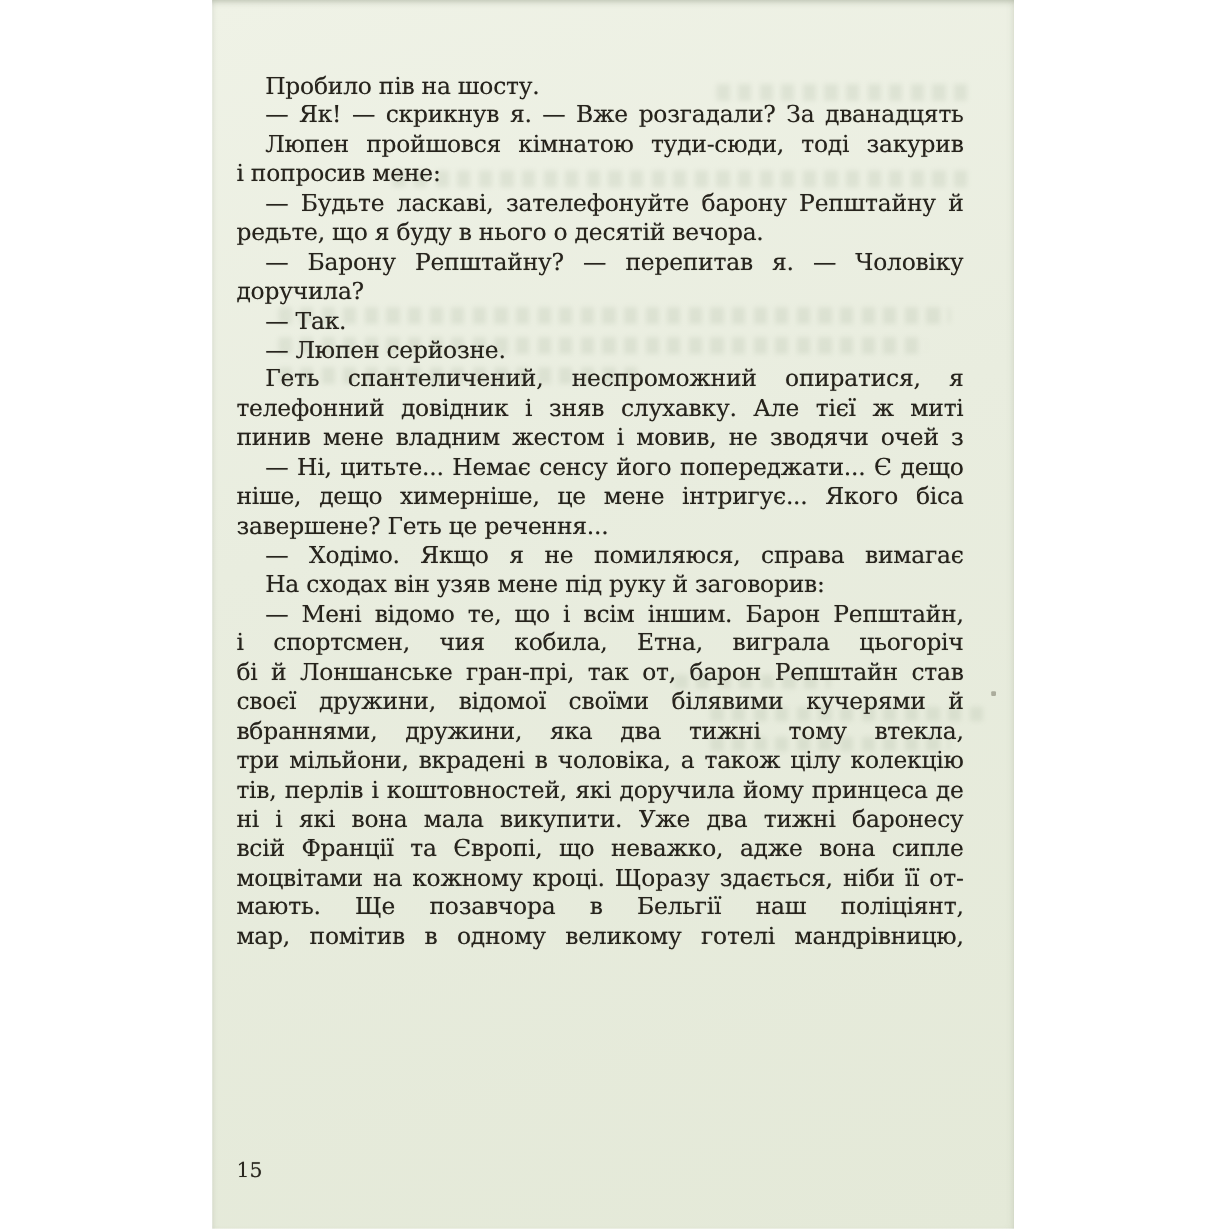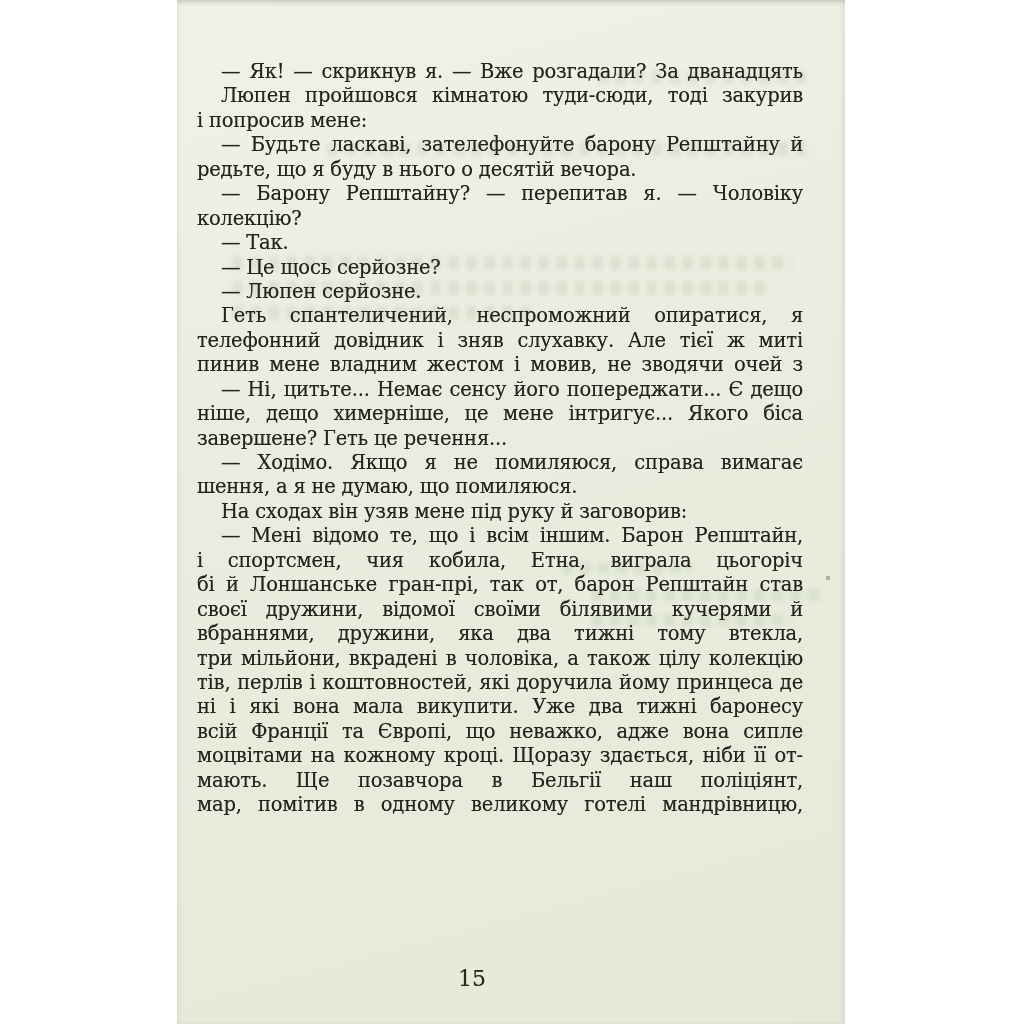--- a/index.html
+++ b/index.html
@@ -20,22 +20,22 @@
     color:#26231c;font-size:19.5px;letter-spacing:-0.2px;
     text-shadow:0 0 .6px rgba(38,35,28,.55);
   }
   .line{
     height:24.45px;line-height:24.45px;overflow:hidden;
     text-align:justify;text-align-last:left;white-space:normal;
   }
   .line.j{text-align-last:justify;}
   .line.indent{text-indent:24px;}
   .page-number{
-    position:absolute;left:4px;top:966px;width:582px;
-    text-align:center;font-size:22px;color:#2a271f;
+    position:absolute;left:20px;top:966px;width:582px;
+    text-align:left;font-size:17px;color:#2a271f;
     text-shadow:0 0 .6px rgba(38,35,28,.5);
   }
   
   .ghost{
     position:absolute;height:14px;border-radius:2px;
     background:repeating-linear-gradient(90deg,
       rgba(148,164,138,.5) 0 11px, rgba(148,164,138,0) 11px 18px);
     filter:blur(2.2px);opacity:.33;pointer-events:none;
   }
   .g1{left:420px;top:70px;width:210px;}
@@ -58,38 +58,37 @@
   <div class="ghost g1"></div>
   <div class="ghost g2"></div>
   <div class="ghost g3"></div>
   <div class="ghost g4"></div>
   <div class="ghost g5"></div>
   <div class="ghost g6"></div>
   <div class="ghost g7"></div>
   <div class="ghost g8"></div>
 
   <div class="text-block">
+      <div class="line indent">Пробило пів на шосту.</div>
       <div class="line indent j">— Як! — скрикнув я. — Вже розгадали? За дванадцять хвилин?!</div>
       <div class="line indent j">Люпен пройшовся кімнатою туди-сюди, тоді закурив цигарку</div>
       <div class="line">і попросив мене:</div>
       <div class="line indent j">— Будьте ласкаві, зателефонуйте барону Репштайну й попе-</div>
       <div class="line">редьте, що я буду в нього о десятій вечора.</div>
       <div class="line indent j">— Барону Репштайну? — перепитав я. — Чоловіку сумнозвісної</div>
-      <div class="line">колекцію?</div>
+      <div class="line">доручила?</div>
       <div class="line indent">— Так.</div>
-      <div class="line indent">— Це щось серйозне?</div>
       <div class="line indent">— Люпен серйозне.</div>
       <div class="line indent j">Геть спантеличений, неспроможний опиратися, я розгорнув</div>
       <div class="line j">телефонний довідник і зняв слухавку. Але тієї ж миті Люпен зу-</div>
       <div class="line j">пинив мене владним жестом і мовив, не зводячи очей з аркуша</div>
       <div class="line indent j">— Ні, цитьте... Немає сенсу його попереджати... Є дещо нагаль-</div>
       <div class="line j">ніше, дещо химерніше, це мене інтригує... Якого біса речення не-</div>
       <div class="line">завершене? Геть це речення...</div>
       <div class="line indent j">— Ходімо. Якщо я не помиляюся, справа вимагає негайного рі-</div>
-      <div class="line">шення, а я не думаю, що помиляюся.</div>
       <div class="line indent">На сходах він узяв мене під руку й заговорив:</div>
       <div class="line indent j">— Мені відомо те, що і всім іншим. Барон Репштайн, фінансист</div>
       <div class="line j">і спортсмен, чия кобила, Етна, виграла цьогоріч Епсомське дер-</div>
       <div class="line j">бі й Лоншанське гран-прі, так от, барон Репштайн став жертвою</div>
       <div class="line j">своєї дружини, відомої своїми білявими кучерями й розкішними</div>
       <div class="line j">вбраннями, дружини, яка два тижні тому втекла, прихопивши</div>
       <div class="line j">три мільйони, вкрадені в чоловіка, а також цілу колекцію діаман-</div>
       <div class="line j">тів, перлів і коштовностей, які доручила йому принцеса де Бер-</div>
       <div class="line j">ні і які вона мала викупити. Уже два тижні баронесу шукають по</div>
       <div class="line j">всій Франції та Європі, що неважко, адже вона сипле золотом і са-</div>

